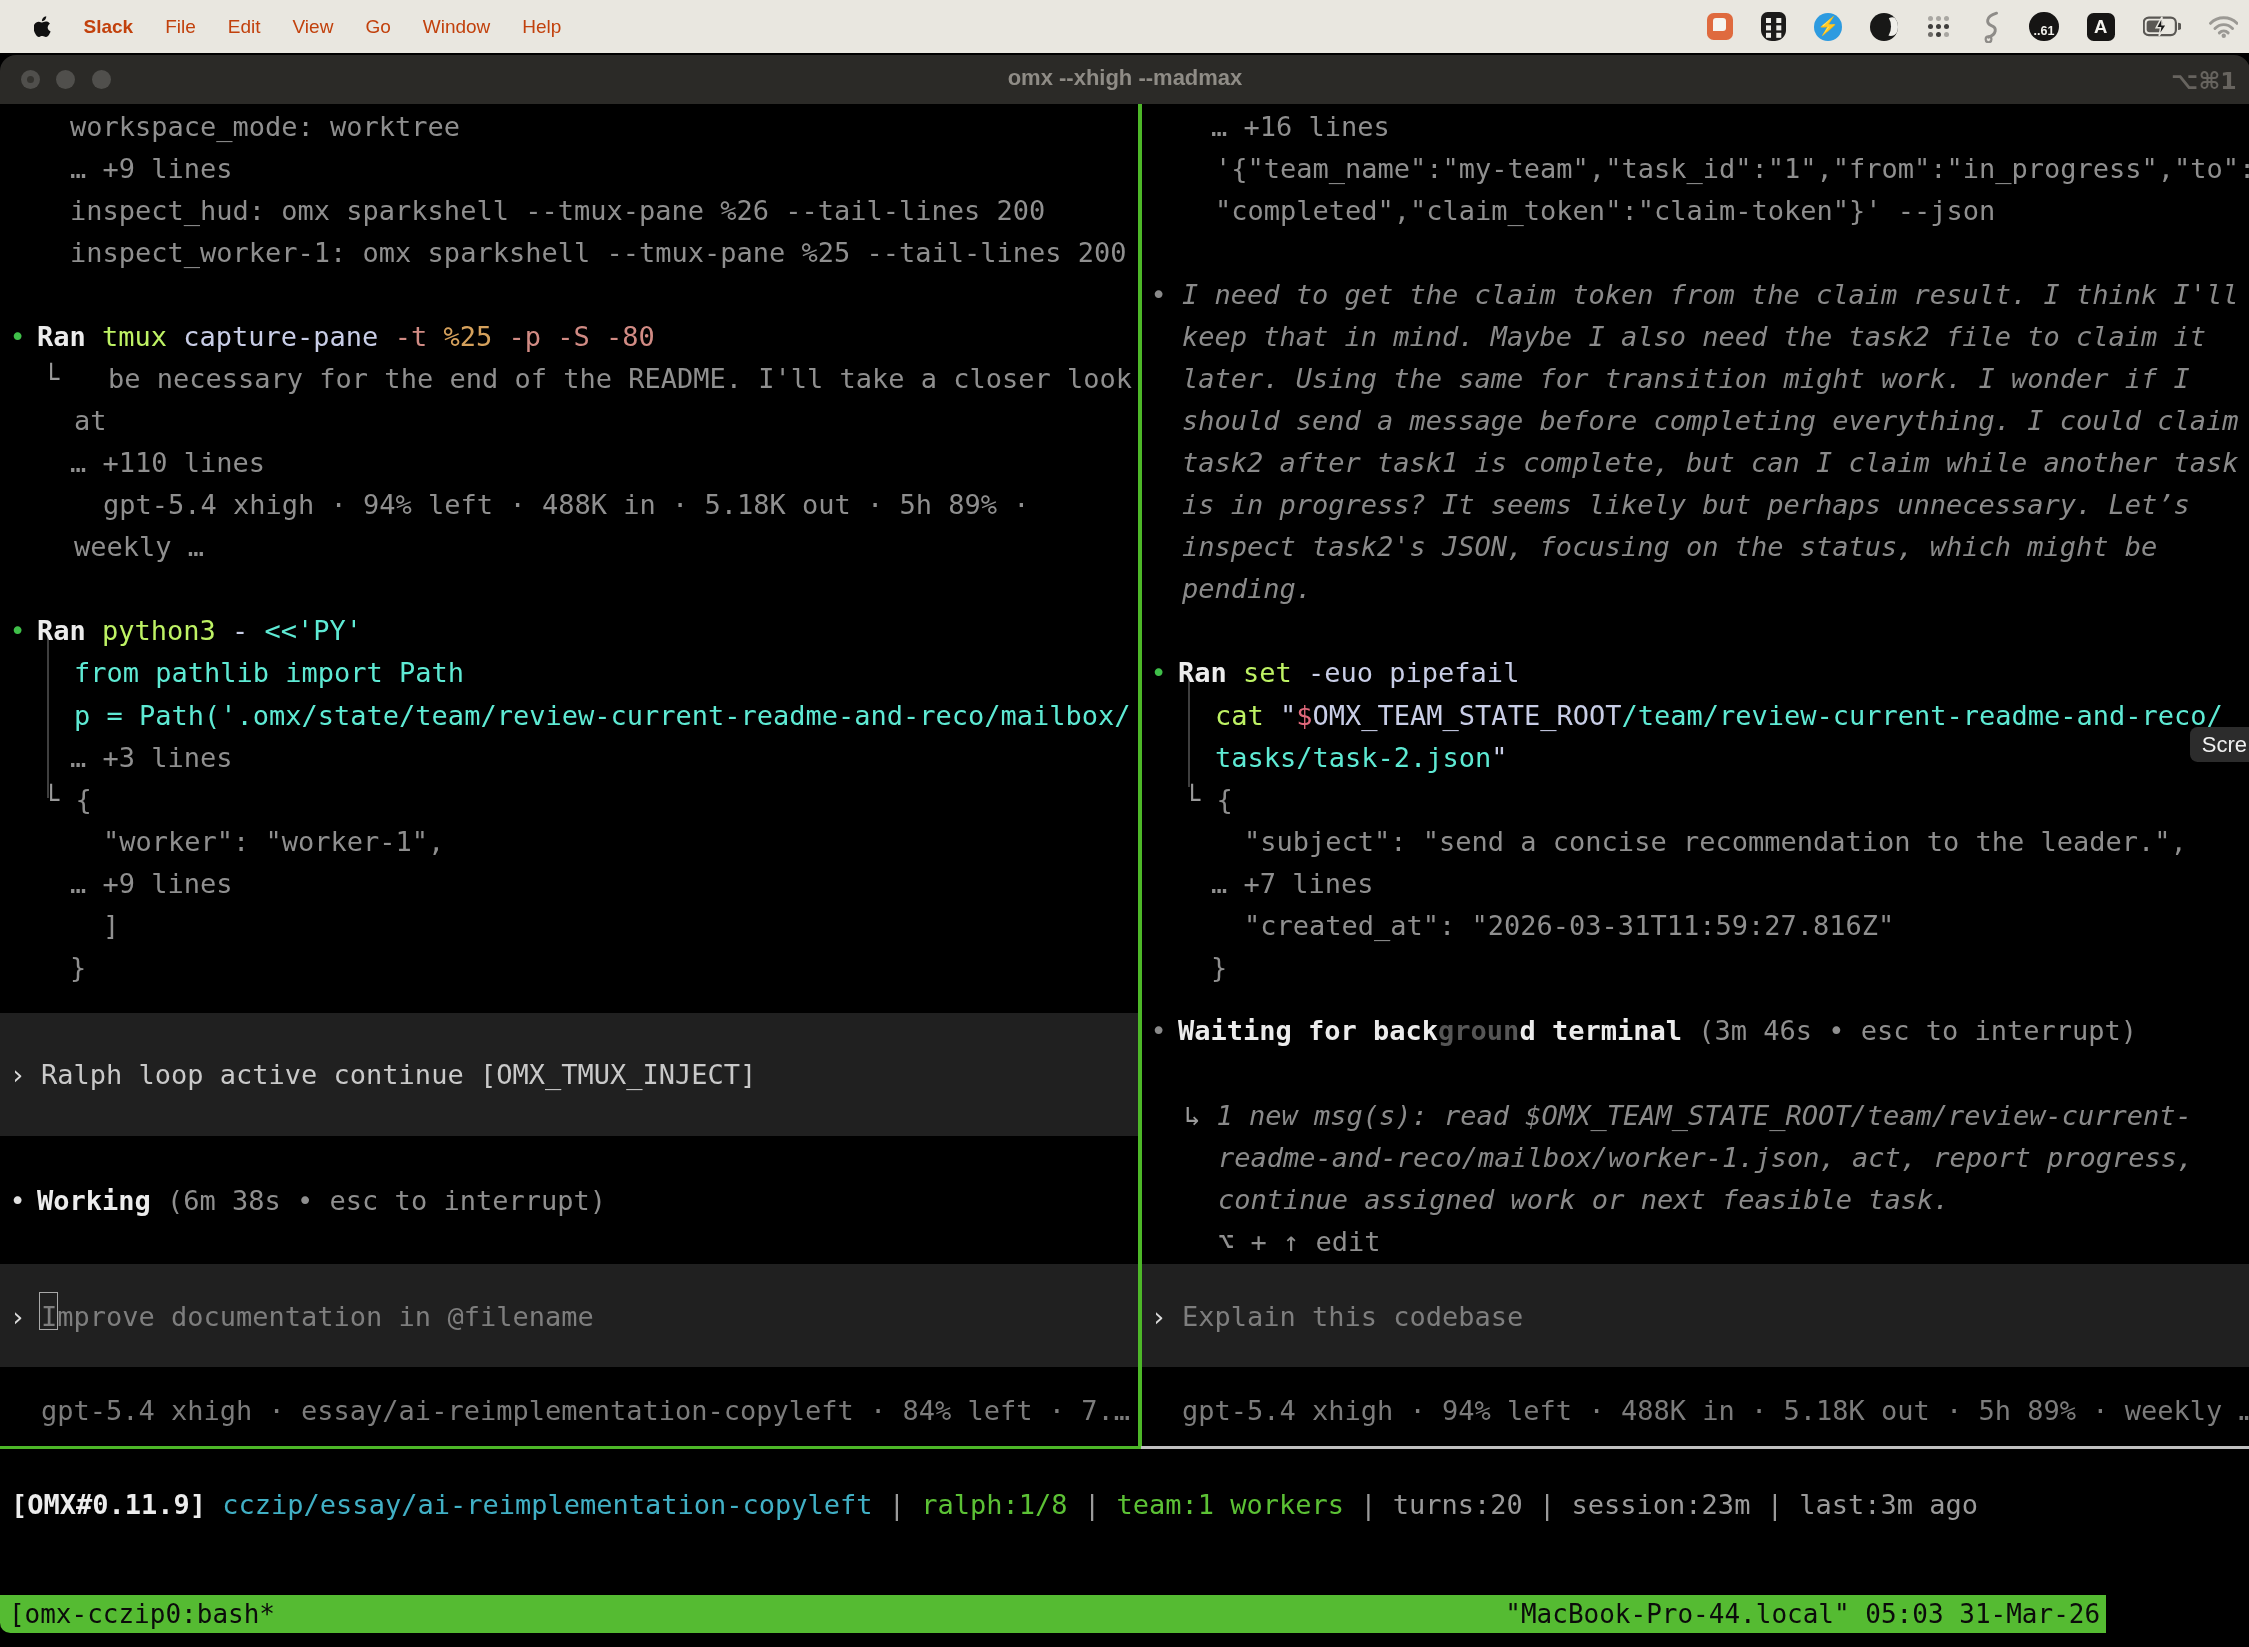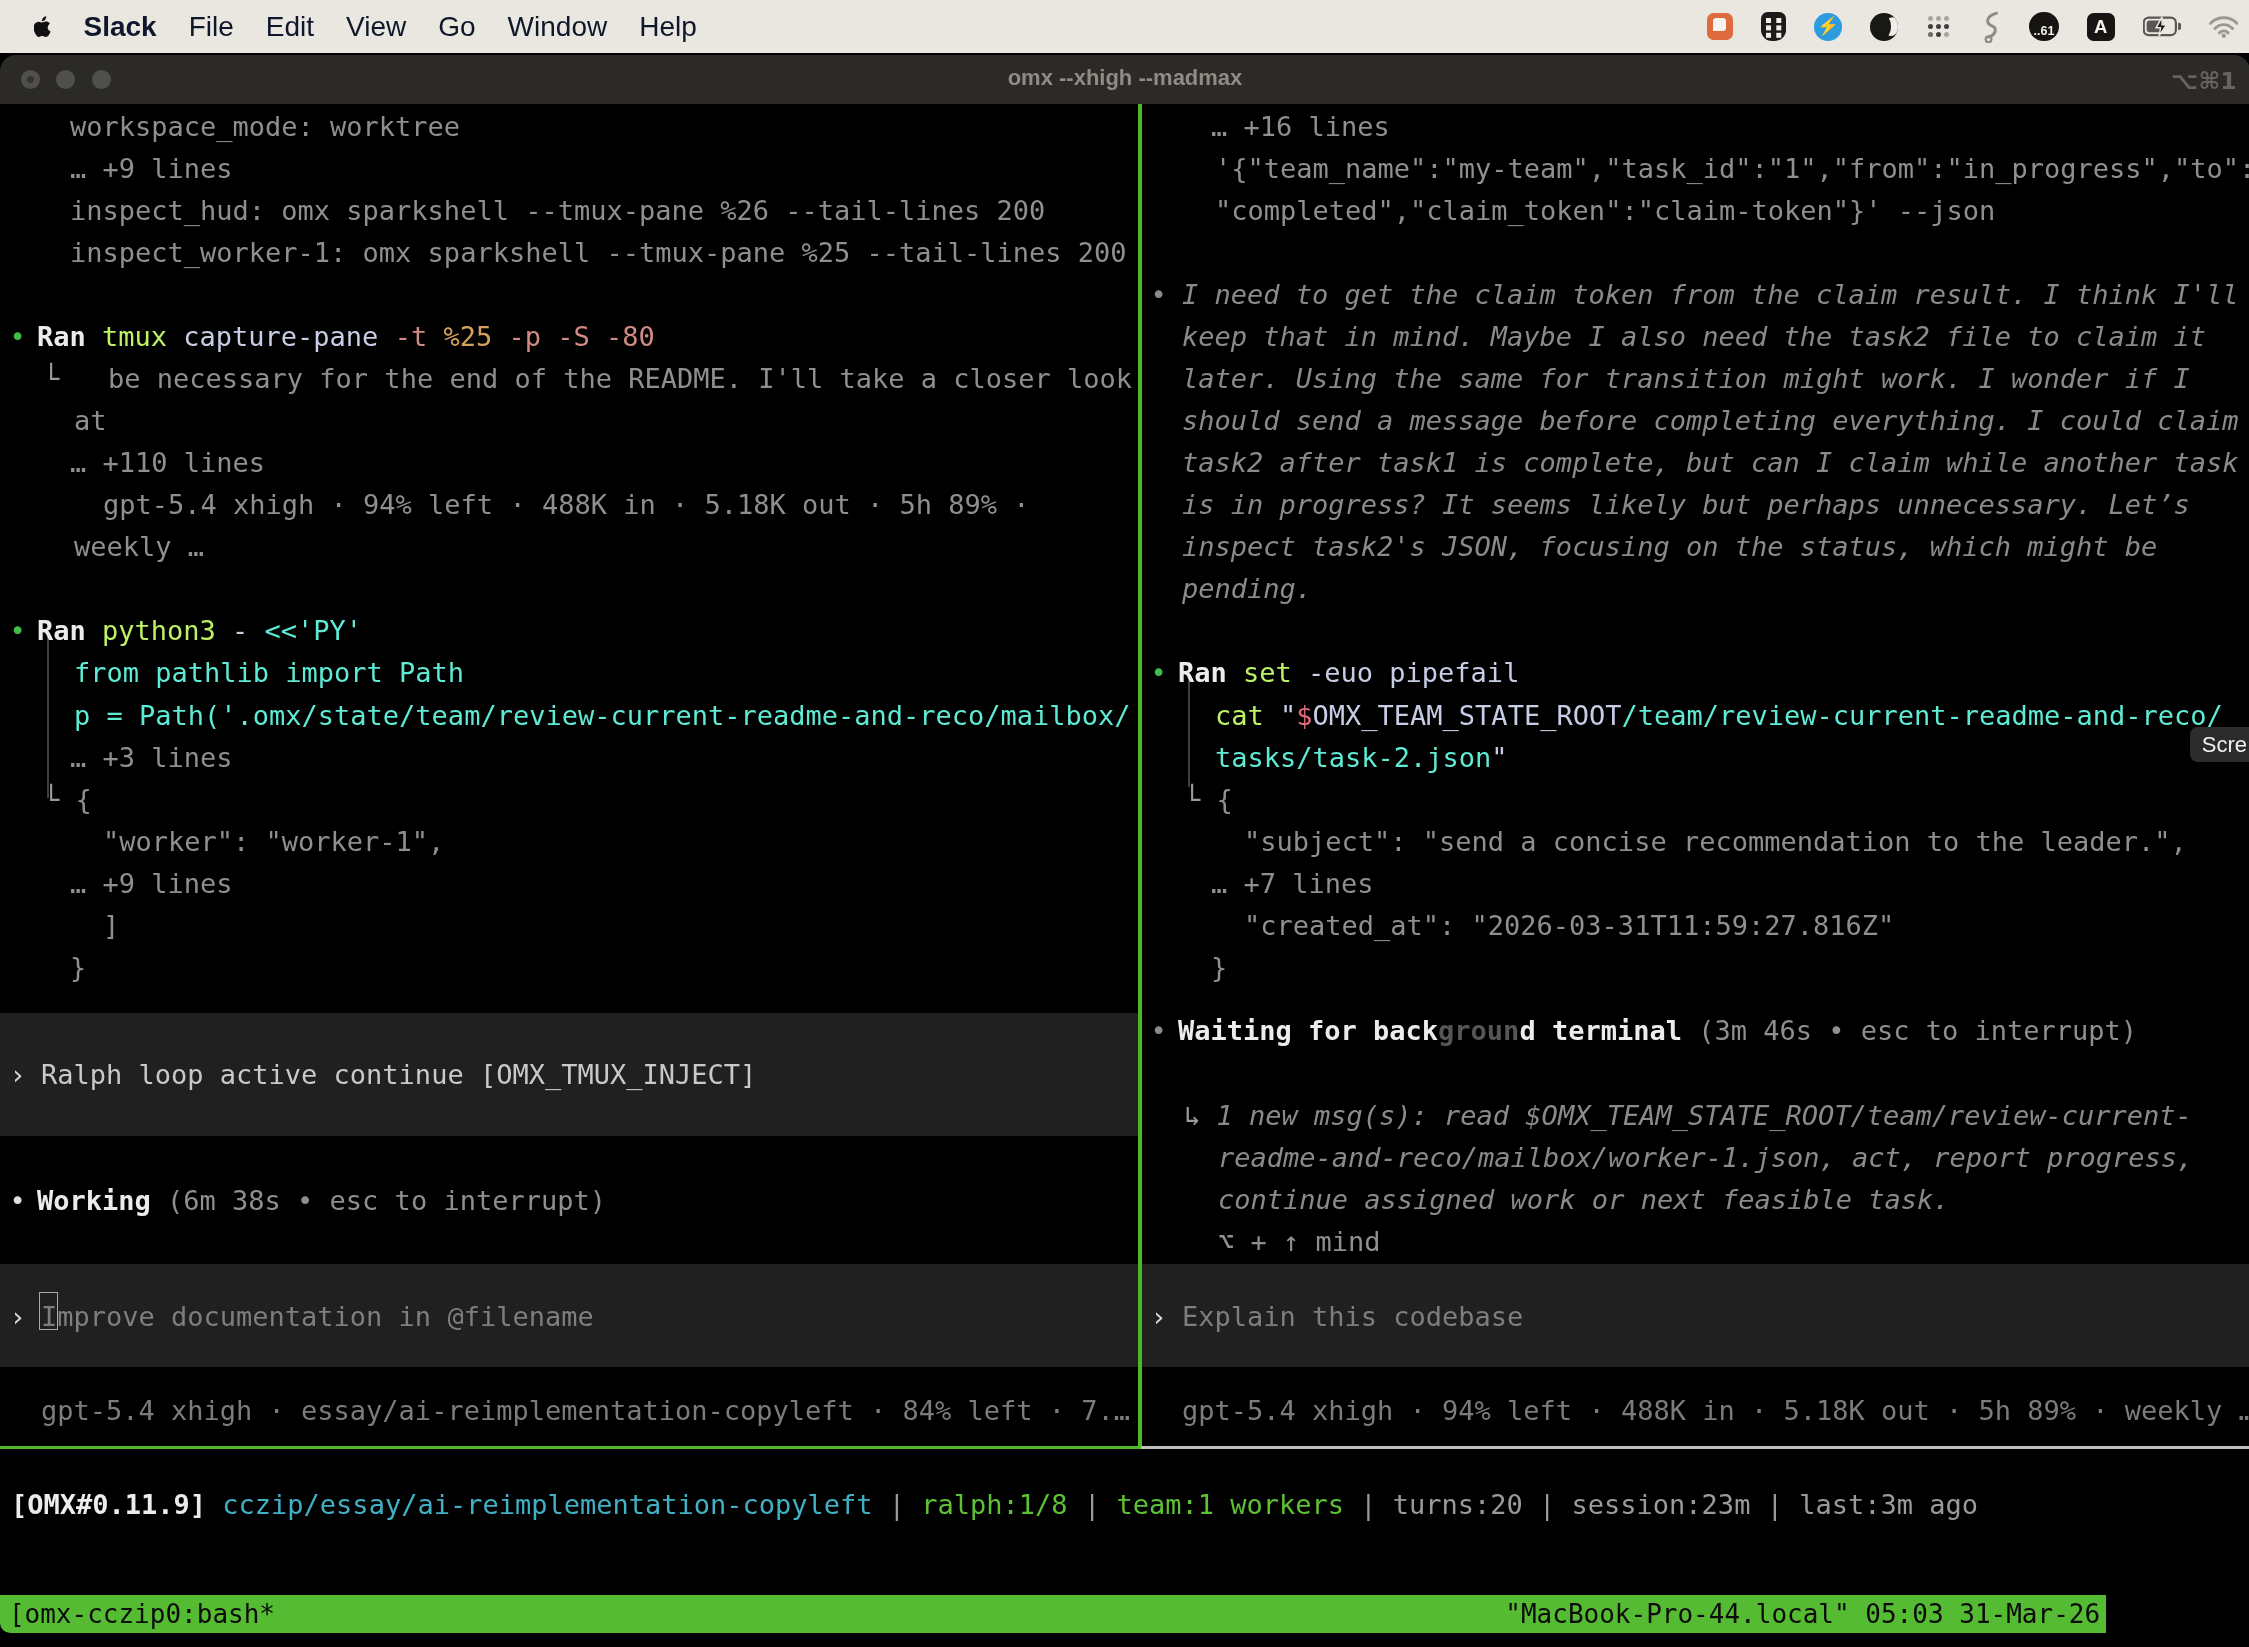--- a/index.html
+++ b/index.html
@@ -3,21 +3,21 @@
 <meta charset="utf-8">
 <style>
   * { margin:0; padding:0; box-sizing:border-box; }
   html,body { width:2250px; height:1648px; background:#000; overflow:hidden; }
   body { font-family:"Liberation Sans", sans-serif; }
 
   
   #menubar { position:absolute; left:0; top:0; width:2250px; height:53px;
     background:#E9E7E0; display:flex; align-items:center; }
   #menu-left { display:flex; align-items:center; gap:32px; margin-left:34px; }
-  .menu-item { font-size:28px; color:#0f172a; }
+  .menu-item { font-size:19px; color:#c2410c; }
   .menu-item.first { font-weight:700; margin-left:-1.5px; }
   #apple-logo { width:19px; height:23.6px; }
   #menu-right { margin-left:auto; display:flex; align-items:center; gap:28px; margin-right:11.8px; }
   .mi { display:flex; align-items:center; justify-content:center; }
 
   .ic-slack { width:26.6px; height:26.6px; background:#DF6A3E; border-radius:6.6px; position:relative; }
   .ic-slack:after { content:""; position:absolute; left:5.9px; top:5.2px; width:13.3px; height:12.5px;
     background:#F5F4EF; border-radius:3px 3px 3px 0; }
   .ic-shield { width:25px; height:29.5px; background:#1C1B1A; border-radius:6.6px 6.6px 11px 11px; position:relative; }
   .ic-shield:after { content:""; position:absolute; left:5.2px; top:6.6px; width:4.4px; height:4.4px; background:#EFEEE9;
@@ -201,21 +201,21 @@
       <div class="tl ind-out" style="top: 633px;"><span class="gr">tasks/task-2.json</span><span class="lv">"</span></div>
       <div class="tl ind-corner" style="top: 675px;"><span class="cdim">└ </span><span class="g">{</span></div>
       <div class="tl ind-inner" style="top: 717px;"><span class="g">"subject": "send a concise recommendation to the leader.",</span></div>
       <div class="tl ind-ell" style="top: 759px;"><span class="g">… +7 lines</span></div>
       <div class="tl ind-inner" style="top: 801px;"><span class="g">"created_at": "2026-03-31T11:59:27.816Z"</span></div>
       <div class="tl ind-brace" style="top: 843px;"><span class="g">}</span></div>
       <div class="tl ind-cmd" style="top: 906px;"><span class="bl dim">•</span><span class="w">Waiting for back</span><span class="shim">groun</span><span class="w">d terminal</span><span class="g"> (3m 46s • esc to interrupt)</span></div>
       <div class="tl ind-corner" style="top: 991px;"><span class="cdim">↳ </span><span class="ti">1 new msg(s): read $OMX_TEAM_STATE_ROOT/team/review-current-</span></div>
       <div class="tl ind-msg" style="top: 1033px;"><span class="ti">readme-and-reco/mailbox/worker-1.json, act, report progress,</span></div>
       <div class="tl ind-msg" style="top: 1075px;"><span class="ti">continue assigned work or next feasible task.</span></div>
-      <div class="tl ind-msg" style="top: 1117px;"><span class="g">⌥ + ↑ mind</span></div>
+      <div class="tl ind-msg" style="top: 1117px;"><span class="g">⌥ + ↑ edit</span></div>
       <div class="tl ind-think" style="top: 1192px;"><span class="bl chev">›</span><span class="ph">Explain this codebase</span></div>
       <div class="tl ind-status" style="top: 1286px;"><span class="st">gpt-5.4 xhigh · 94% left · 488K in · 5.18K out · 5h 89% · weekly …</span></div>
     </div>
 
   <div id="divider"></div>
   <div id="hborder-left"></div>
   <div id="hborder-right"></div>
 
   <div id="tooltip">Scre</div>
 

